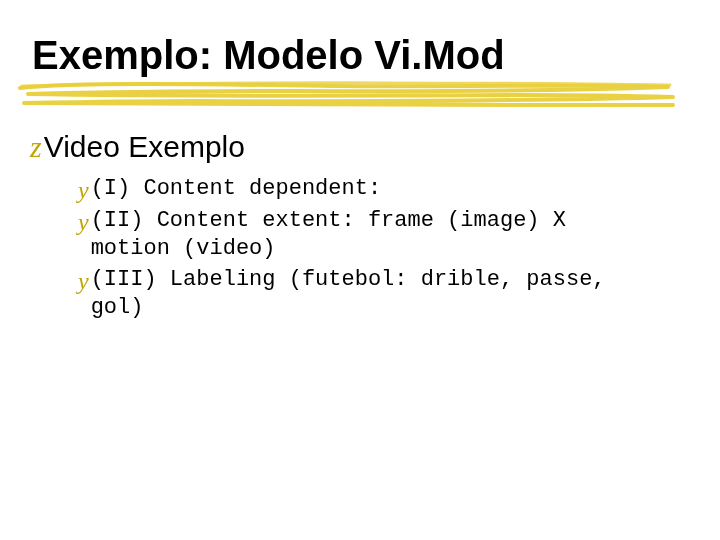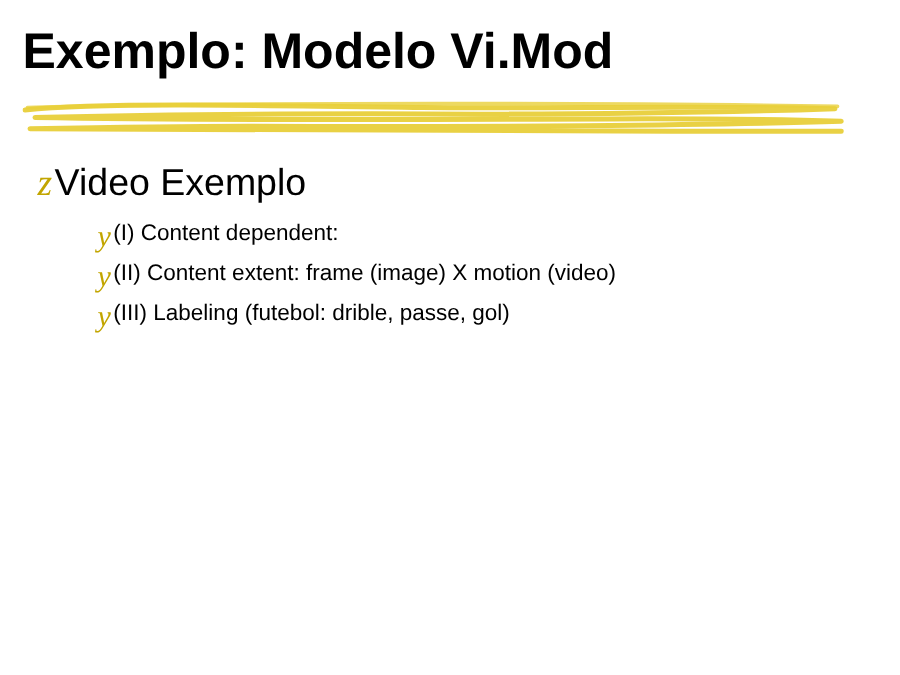--- a/index.html
+++ b/index.html
@@ -22,21 +22,21 @@
     left: 18px;
     top: 20px;
     width: 660px;
   }
   .title {
     font-family: "Arial Black", Arial, sans-serif;
     font-weight: 900;
     font-size: 40px;
     letter-spacing: 0px;
     color: #000;
-    margin: 0;
+    margin: 14px;
     line-height: 1.05;
   }
   .underline-wrap {
     position: absolute;
     left: 18px;
     top: 78px;
     width: 660px;
     height: 34px;
     pointer-events: none;
   }
@@ -76,24 +76,25 @@
   }
   .lvl2 .bullet-y {
     font-family: "Times New Roman", serif;
     font-size: 24px;
     line-height: 1.25;
     color: #c2a500;
     margin-right: 2px;
     font-style: italic;
   }
   .lvl2 .text {
-    font-size: 18px;
+    font-size: 22px;
     line-height: 1.3;
     color: #000;
     max-width: 560px;
+    font-family: Liberation Mono, monospace;
   }
 </style>
 </head>
 <body>
 
 <div class="slide">
 
   <div class="title-block">
     <h1 class="title">Exemplo: Modelo Vi.Mod</h1>
   </div>

